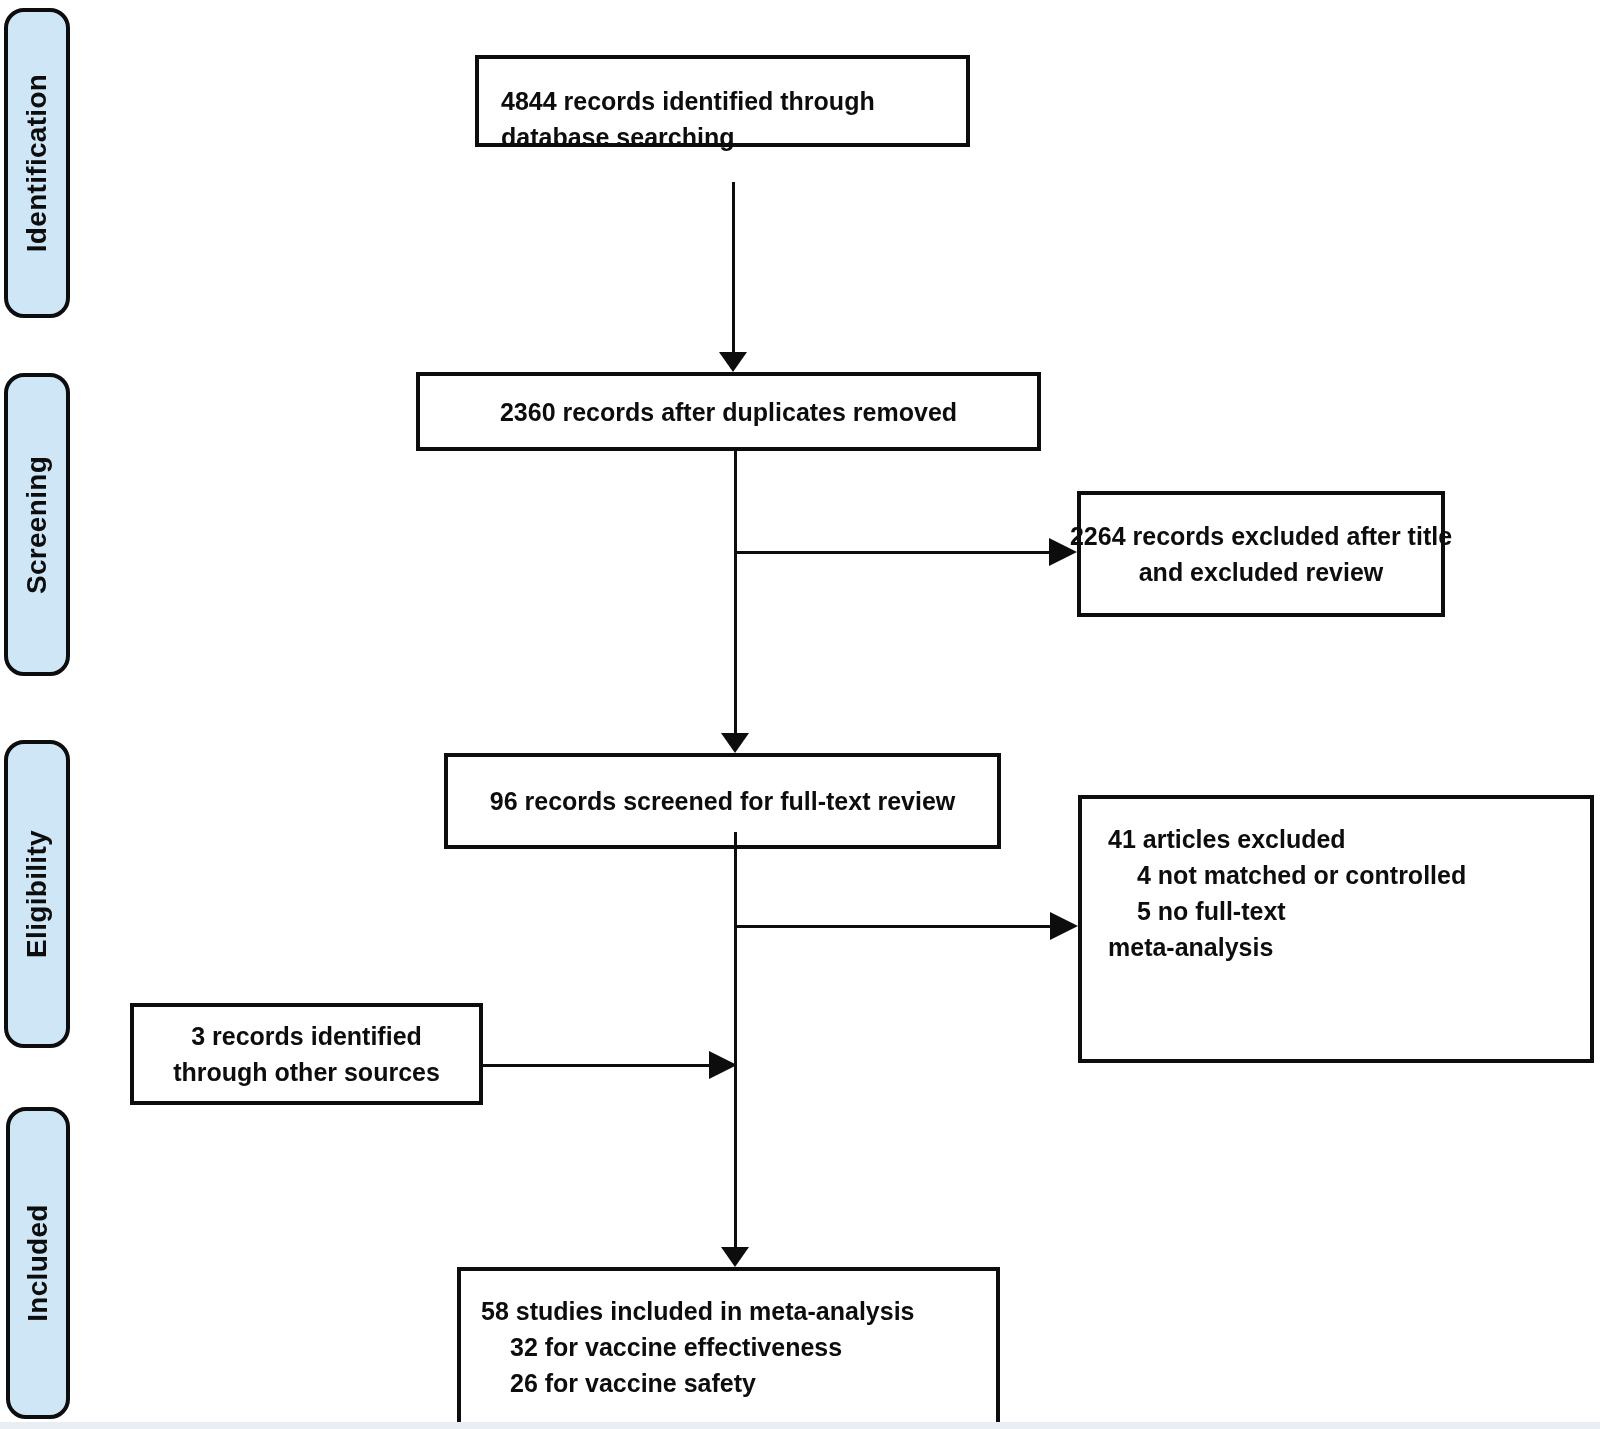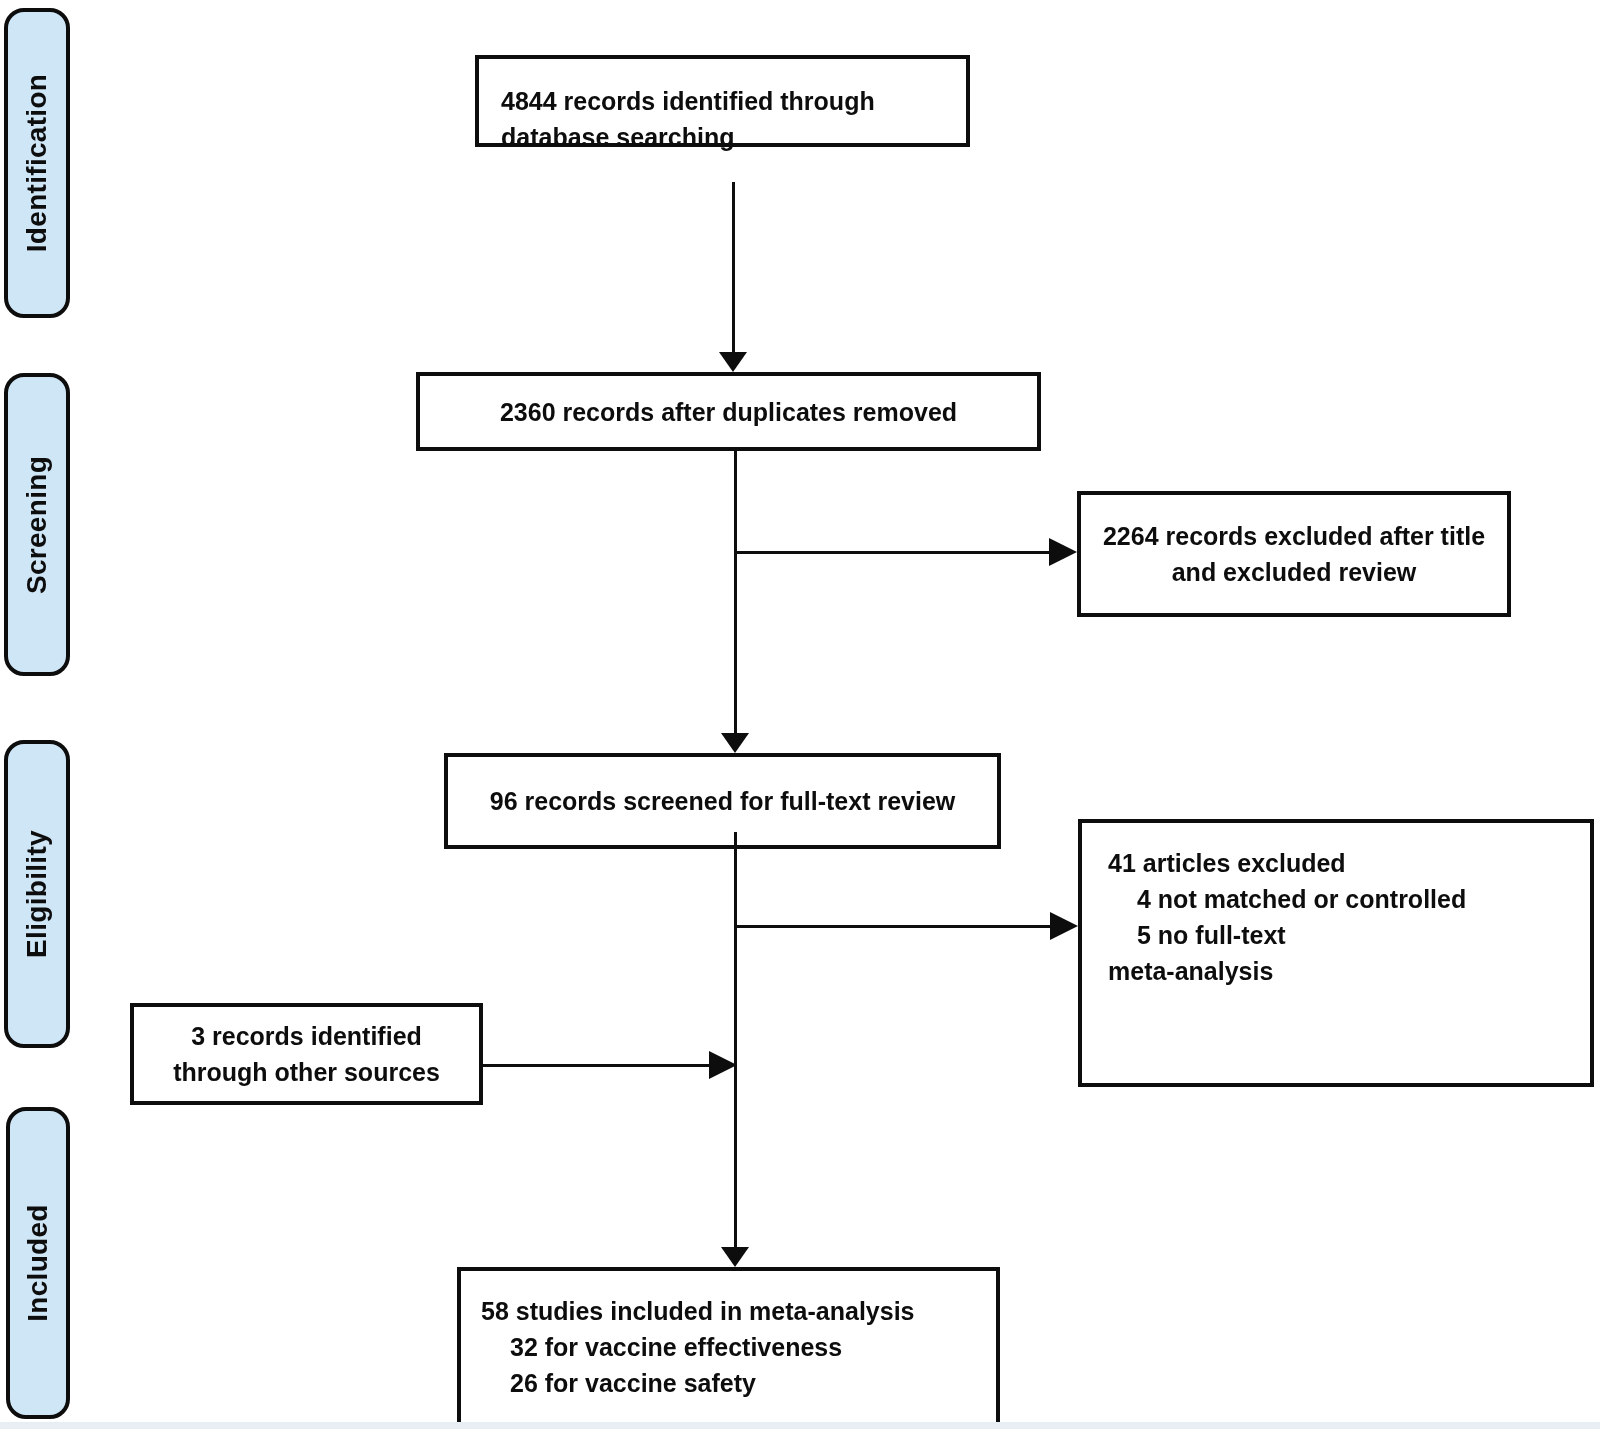--- a/index.html
+++ b/index.html
@@ -80,37 +80,37 @@
 
   <div class="box center" style="left:410px;top:372px;width:625px;height:79px;margin-left:6px;">
     <div class="bl">2360 records after duplicates removed</div>
   </div>
 
   <div class="vline" style="left:734px;top:450px;height:283px;"></div>
   <div class="ah-down" style="left:721px;top:733px;"></div>
   <div class="hline" style="left:735px;top:551px;width:314px;"></div>
   <div class="ah-right" style="left:1049px;top:538px;"></div>
 
-  <div class="box center" style="left:1077px;top:491px;width:434px;height:126px;">
+  <div class="box center" style="left:1077px;top:491px;width:368px;height:126px;">
     <div class="bl">2264 records excluded after title</div>
     <div class="bl">and excluded review</div>
   </div>
 
   <div class="box center" style="left:444px;top:753px;width:557px;height:96px;">
     <div class="bl">96 records screened for full-text review</div>
   </div>
 
   <div class="vline" style="left:734px;top:832px;height:415px;"></div>
   <div class="ah-down" style="left:721px;top:1247px;"></div>
   <div class="hline" style="left:735px;top:925px;width:315px;"></div>
   <div class="ah-right" style="left:1050px;top:912px;"></div>
   <div class="hline" style="left:483px;top:1064px;width:226px;"></div>
   <div class="ah-right" style="left:709px;top:1051px;"></div>
 
-  <div class="box" style="left:1078px;top:795px;width:516px;height:268px;padding:22px 8px 0 26px;margin-top:24px;">
+  <div class="box" style="left:1078px;top:795px;width:516px;height:268px;padding:22px 8px 0 26px;">
     <div class="bl">41 articles excluded</div>
     <div class="bl indent">4 not matched or controlled</div>
     <div class="bl indent">5 no full-text</div>
     <div class="bl">meta-analysis</div>
   </div>
 
   <div class="box center" style="left:130px;top:1003px;width:353px;height:102px;">
     <div class="bl">3 records identified</div>
     <div class="bl">through other sources</div>
   </div>

